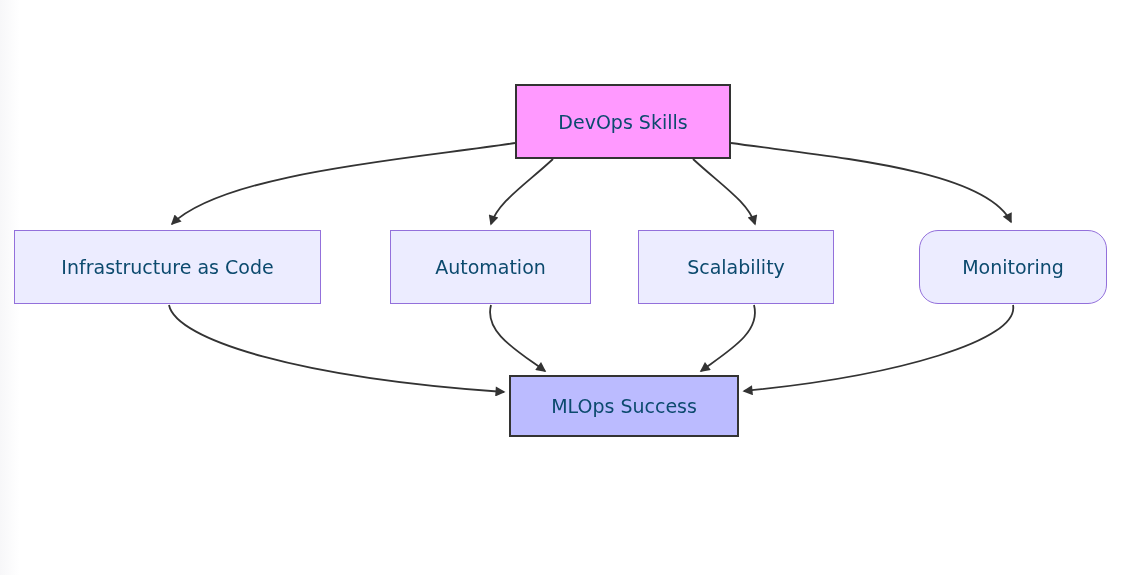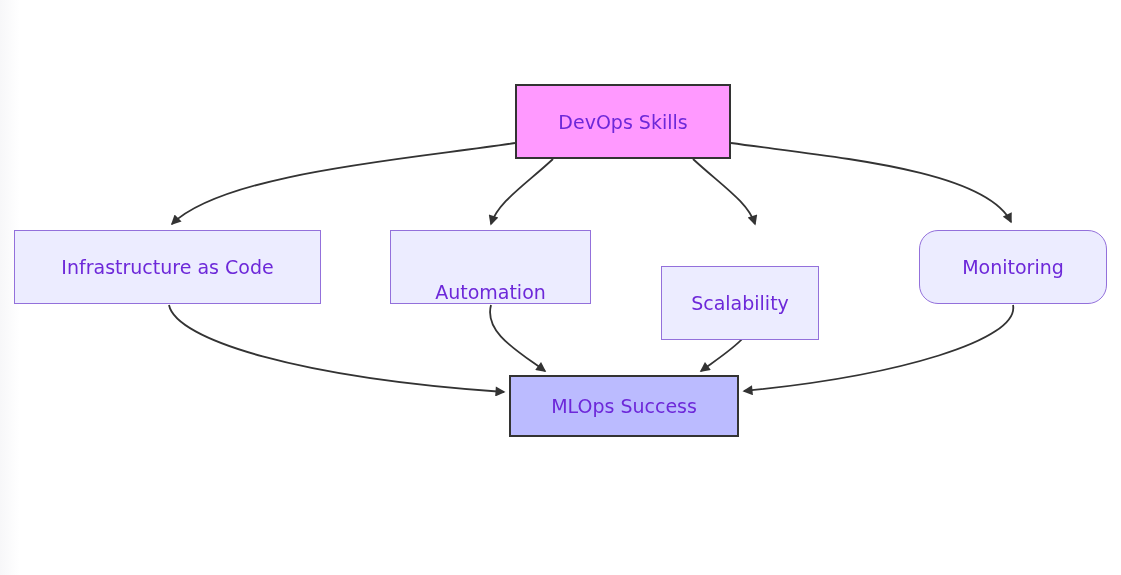--- a/index.html
+++ b/index.html
@@ -36,29 +36,29 @@
     stroke: #333333;
     stroke-width: 1.8;
   }
   .node {
     position: absolute;
     box-sizing: border-box;
     display: flex;
     align-items: center;
     justify-content: center;
     text-align: center;
-    color: #6d28d9;
+    color: #0c4a6e;
     font-size: 19px;
     border-style: solid;
   }
   .node .label { white-space: nowrap; }
   .n-devops      { left: 515px; top:  84px; width: 216px; height: 75px; border-width: 2px;   background:#ff99ff; border-color:#333333; }
   .n-iac         { left:  14px; top: 230px; width: 307px; height: 74px; border-width: 1.5px; background:#ececff; border-color:#9370db; }
   .n-automation  { left: 390px; top: 230px; width: 201px; height: 74px; border-width: 1.5px; background:#ececff; border-color:#9370db; }
-  .n-scalability { left: 661px; top: 230px; width: 158px; height: 74px; border-width: 1.5px; background:#ececff; border-color:#9370db;margin-top:36px; }
+  .n-scalability { left: 638px; top: 230px; width: 196px; height: 74px; border-width: 1.5px; background:#ececff; border-color:#9370db; }
   .n-monitoring  { left: 919px; top: 230px; width: 188px; height: 74px; border-width: 1.5px; background:#ececff; border-color:#9370db; }
   .n-mlops       { left: 509px; top: 375px; width: 230px; height: 62px; border-width: 2px;   background:#bbbbff; border-color:#333333; }
 </style>
 </head>
 <body>
 
 <div class="canvas">
 
   <svg class="edge-layer" viewBox="0 0 1121 575" xmlns="http://www.w3.org/2000/svg">
     <defs>
@@ -77,21 +77,21 @@
   </svg>
 
   <div class="node n-devops" style="background: rgb(255, 153, 255); border-color: rgb(51, 51, 51);">
     <span class="label">DevOps Skills</span>
   </div>
 
   <div class="node n-iac" style="background: rgb(236, 236, 255); border-color: rgb(147, 112, 219);">
     <span class="label">Infrastructure as Code</span>
   </div>
 
-  <div class="node n-automation" style="background: rgb(236, 236, 255); border-color: rgb(147, 112, 219); align-items: flex-end;">
+  <div class="node n-automation" style="background: rgb(236, 236, 255); border-color: rgb(147, 112, 219);">
     <span class="label">Automation</span>
   </div>
 
   <div class="node n-scalability" style="background: rgb(236, 236, 255); border-color: rgb(147, 112, 219);">
     <span class="label">Scalability</span>
   </div>
 
   <div class="node n-monitoring" style="background: rgb(236, 236, 255); border-color: rgb(147, 112, 219); border-radius: 19px;">
     <span class="label">Monitoring</span>
   </div>

